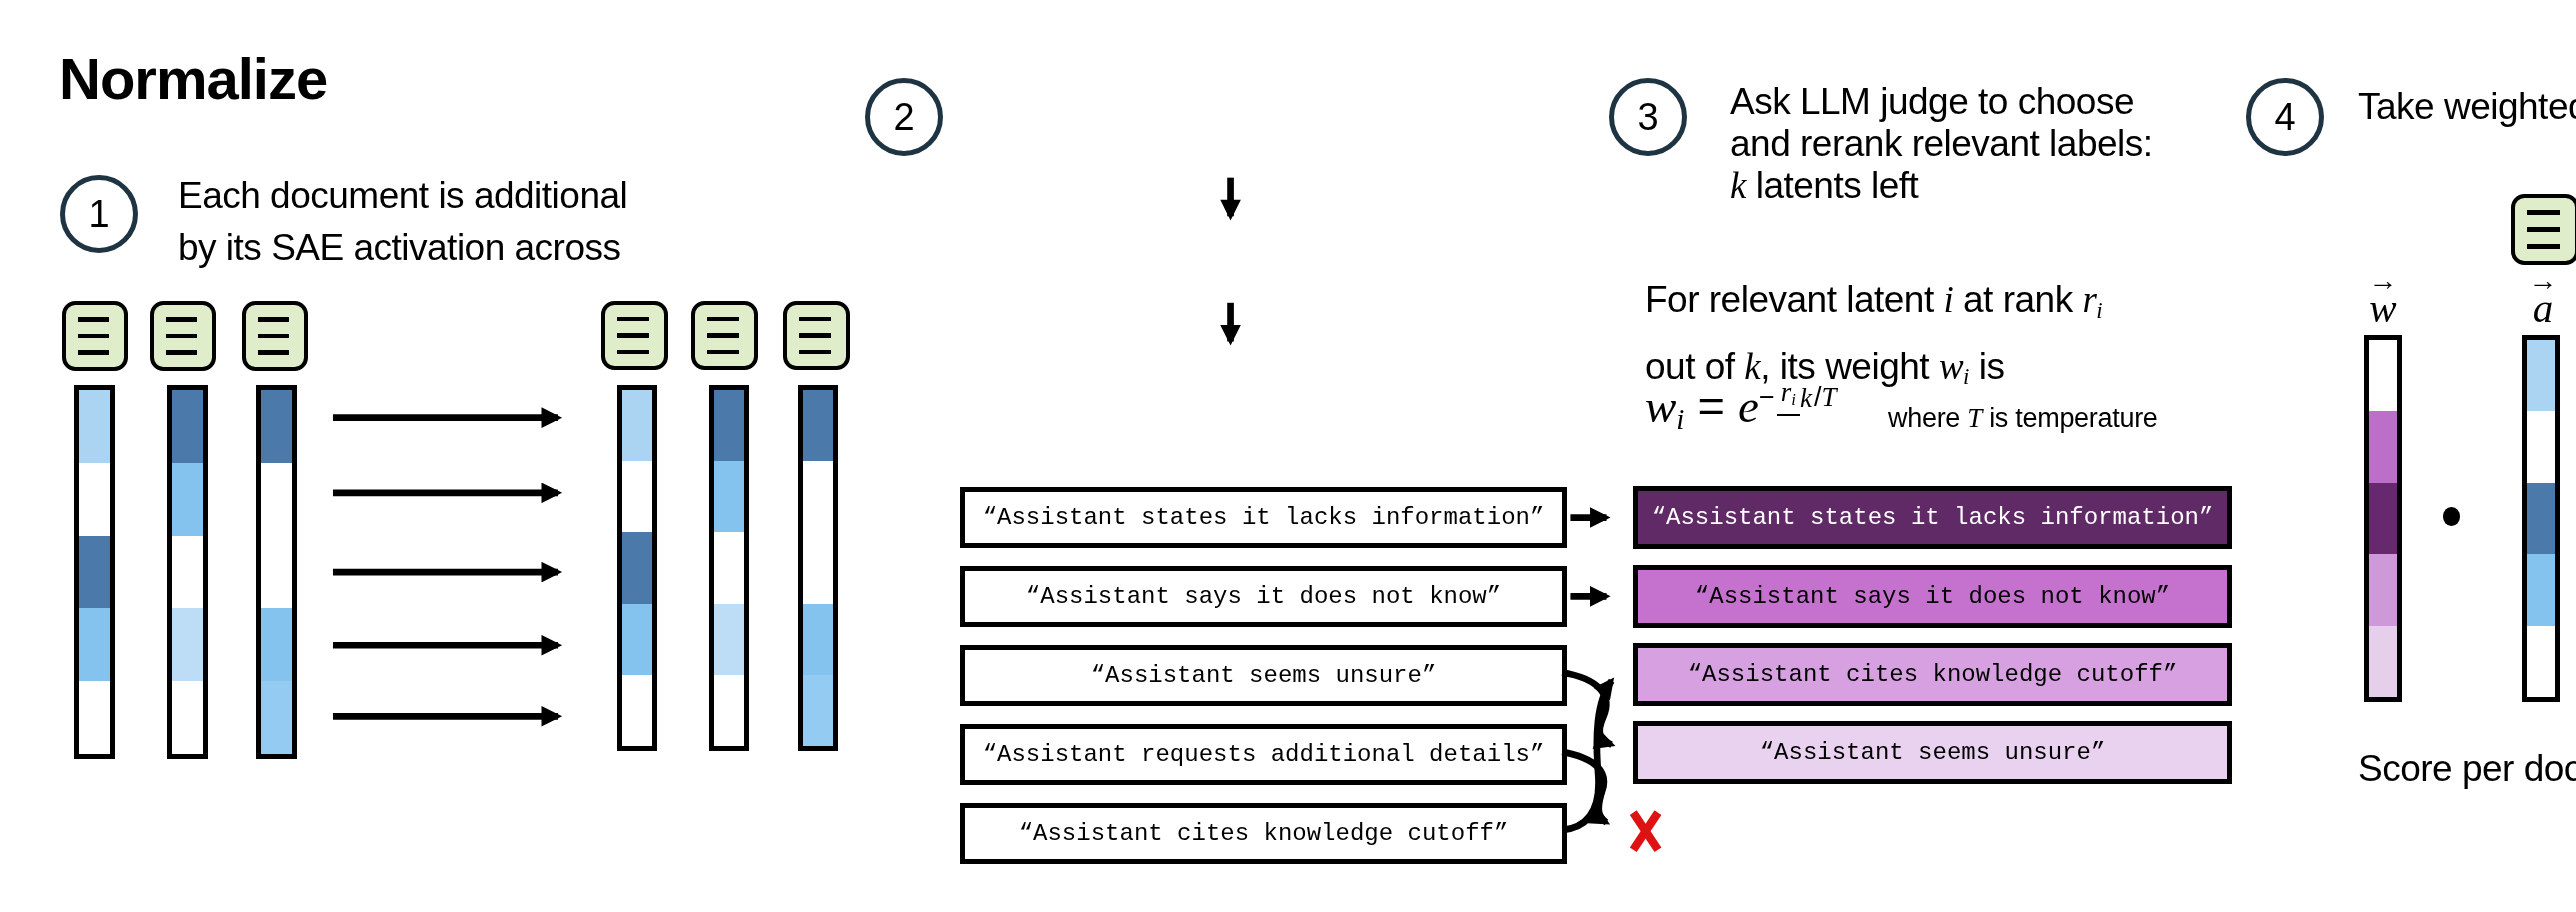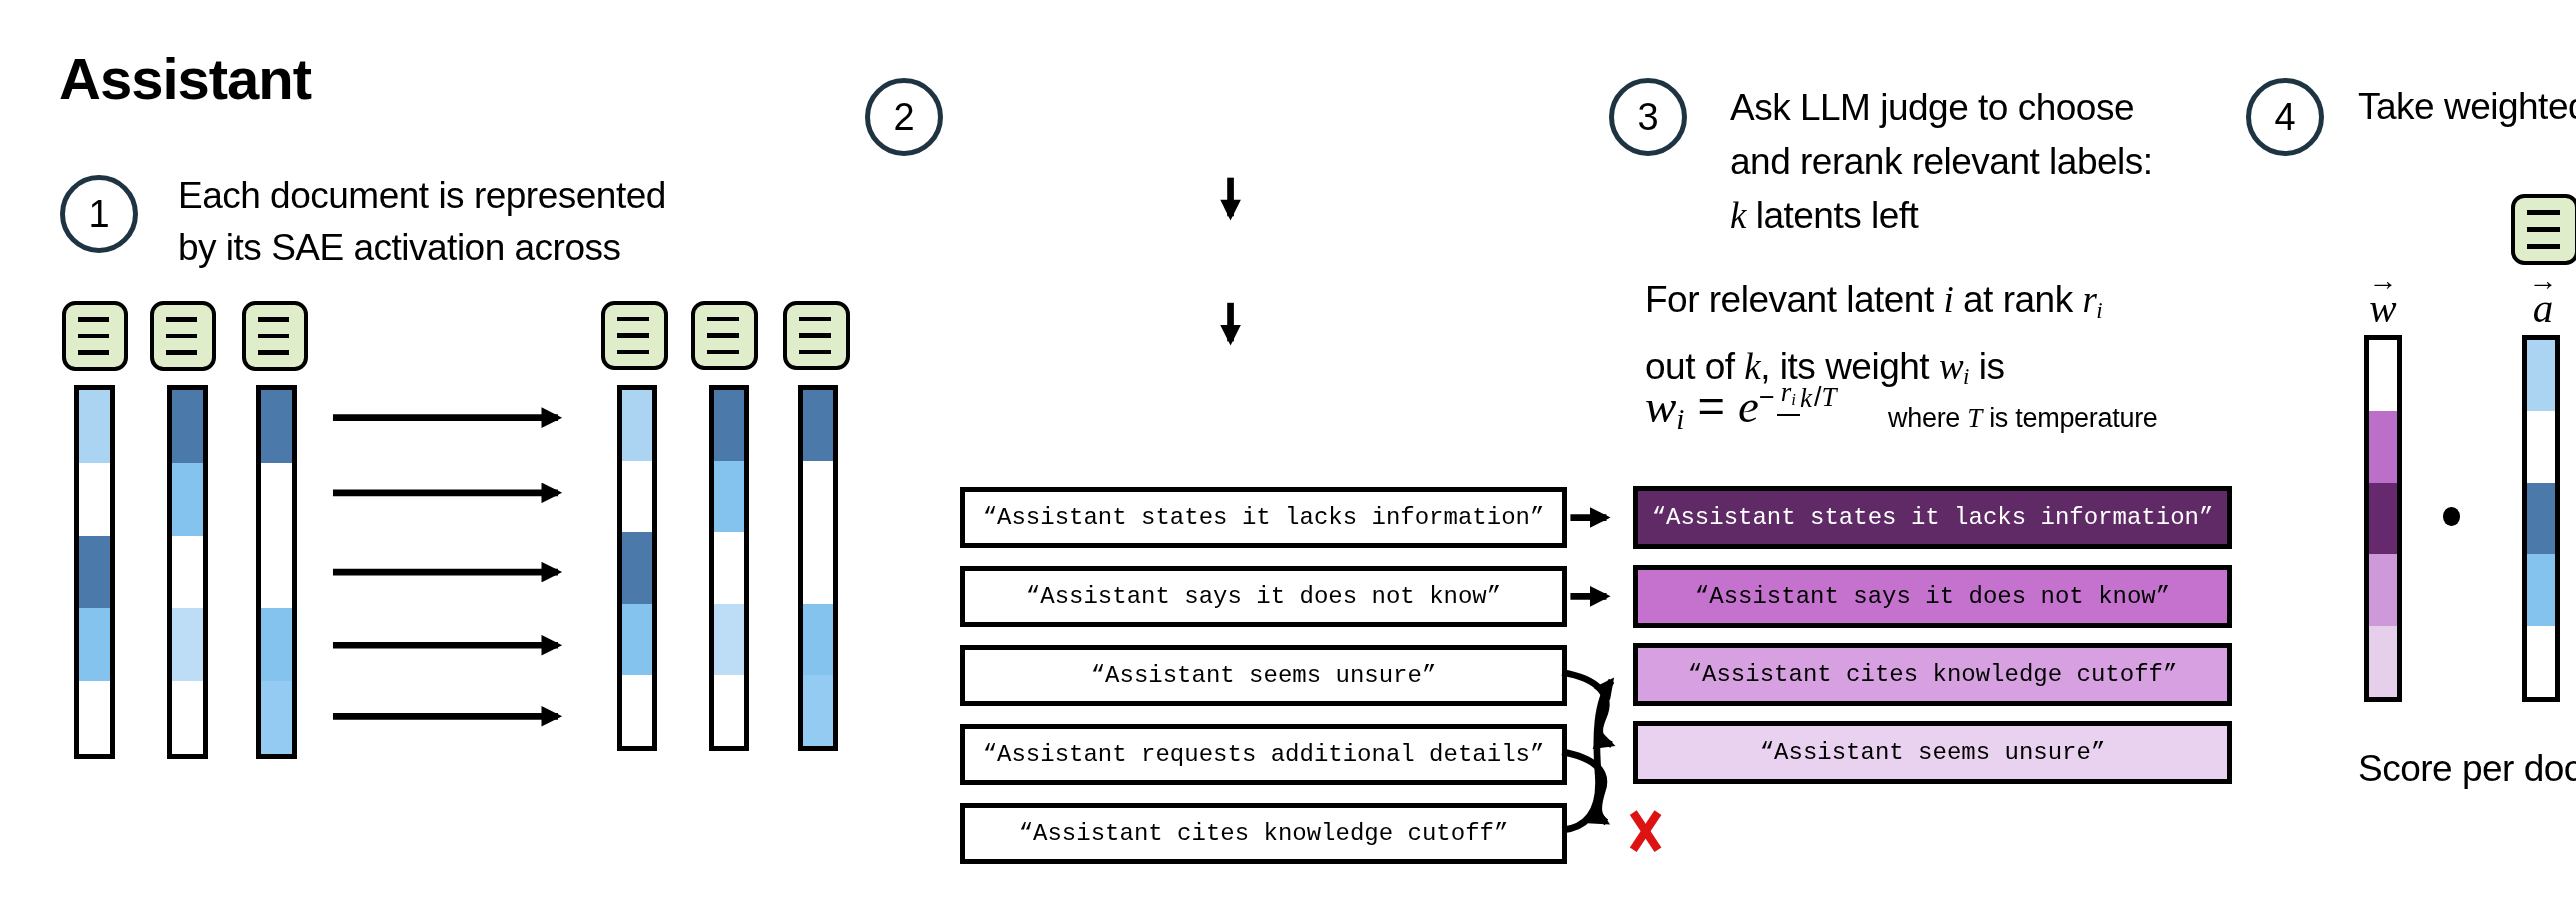--- a/index.html
+++ b/index.html
@@ -39,43 +39,43 @@
   .frac .den{padding-top:1px;}
   .dot-sym{position:absolute;width:16.5px;height:18.5px;background:#000;border-radius:50%;}
   svg.overlay{position:absolute;left:0;top:0;pointer-events:none;}
   sup{font-size:0.55em;}
 </style>
 </head>
 <body>
 
 <div class="stage">
 
-  <div class="abs title" style="left:59px;top:45px;">Assistant</div>
+  <div class="abs title" style="left:59px;top:45px;">Normalize</div>
 
   <div class="circ" style="left:60px;top:175px;">
     <span>1</span>
   </div>
   <div class="circ" style="left:865px;top:78px;">
     <span>2</span>
   </div>
   <div class="circ" style="left:1609px;top:78px;">
     <span>3</span>
   </div>
   <div class="circ" style="left:2246px;top:78px;">
     <span>4</span>
   </div>
 
-  <div class="abs body-txt" style="left:178px;top:170px;"><span>Each document is represented</span>
+  <div class="abs body-txt" style="left:178px;top:170px;"><span>Each document is additional</span>
 <span>by its SAE activation across</span></div>
 
 
 
 
 
-  <div class="abs body-txt" style="left:1730px;top:81px;line-height:54px;"><span>Ask LLM judge to choose</span>
+  <div class="abs body-txt" style="left:1730px;top:81px;line-height:42px;"><span>Ask LLM judge to choose</span>
 <span>and rerank relevant labels:</span>
 <span><i class="ser">k</i><span> latents left</span></span></div>
 
   <div class="abs body-txt" style="left:1645px;top:272px;line-height:56px;"><span><span>For relevant latent </span><i class="ser">i</i><span> at rank </span><i class="ser">r</i><sub class="vsub"><i class="ser">i</i></sub></span>
 <span><span>out of </span><i class="ser">k</i><span>, its weight </span><i class="ser">w</i><sub class="vsub"><i class="ser">i</i></sub><span> is</span></span></div>
 
   <div class="formula" style="left:1645px;top:382px;">
     <span class="f-main"><i class="ser">w</i><sub class="vsub"><i class="ser">i</i></sub><span> = </span><i class="ser">e</i></span>
     <span class="f-exp">
         <span>−</span>

